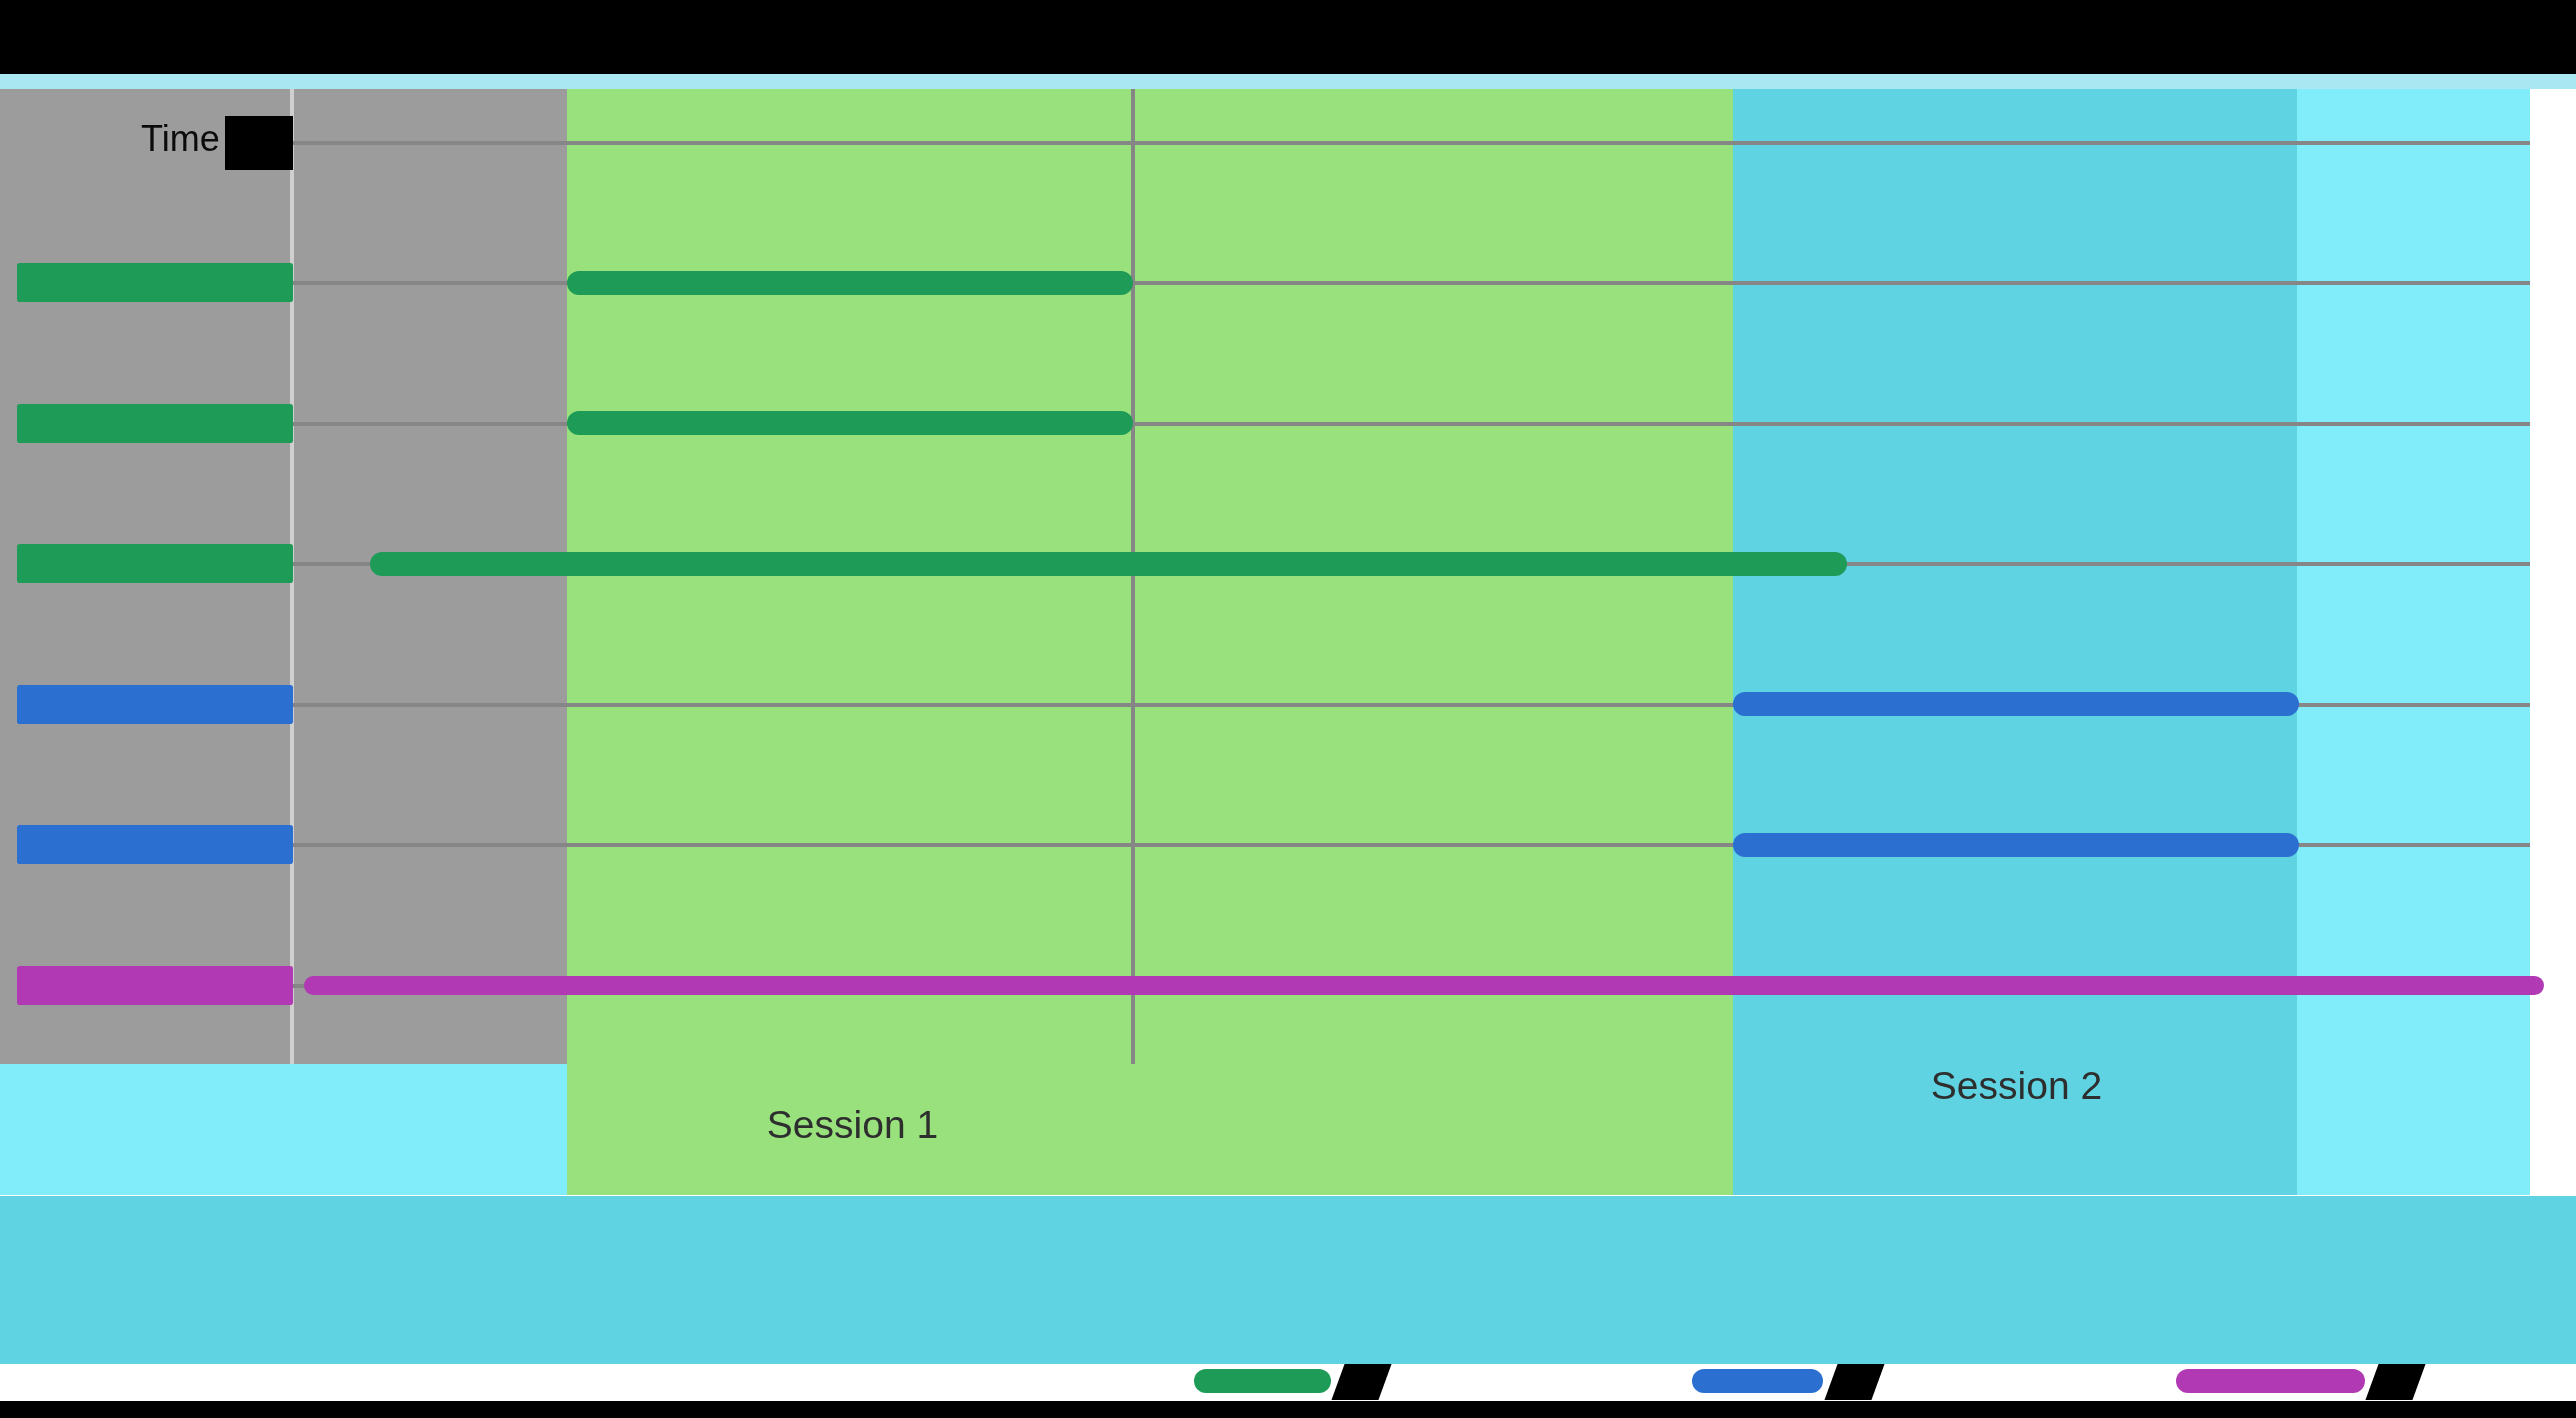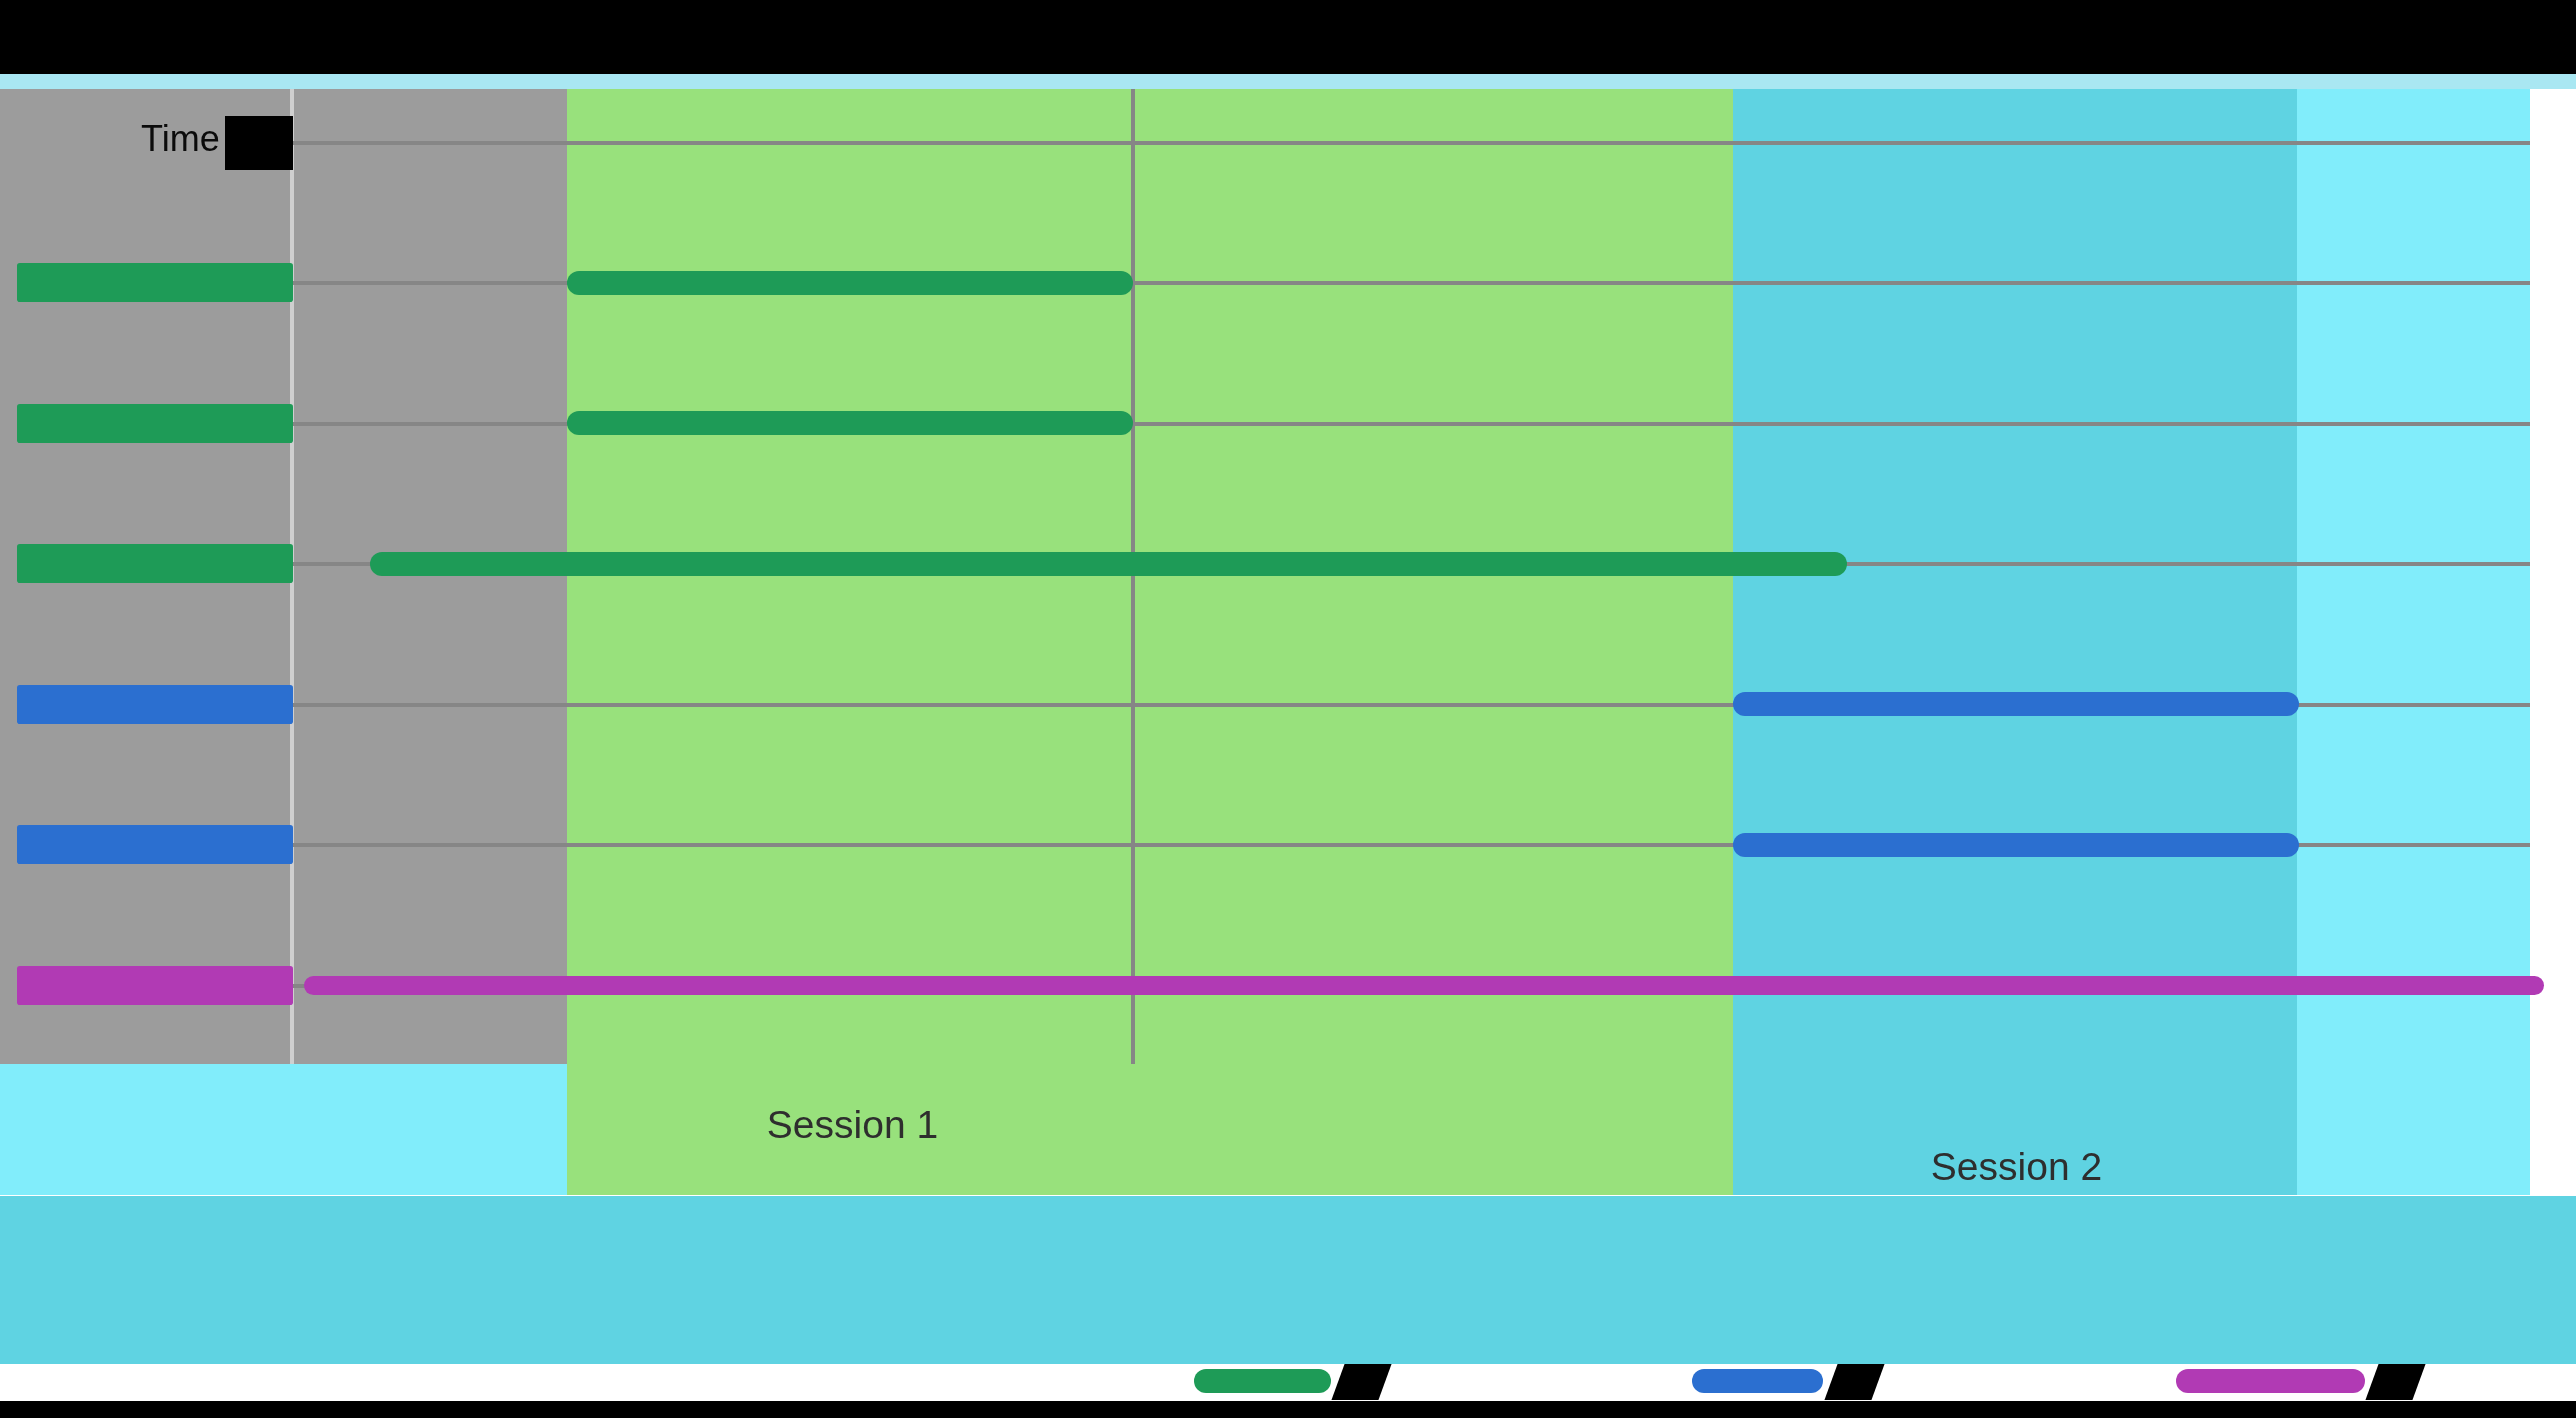--- a/index.html
+++ b/index.html
@@ -81,21 +81,21 @@
       <div class="timeline-bar" style="left: 370px; top: 552px; width: 1477px; height: 24.4px; background: rgb(30, 155, 87); border-radius: 12.2px;"></div>
       <div class="row-label-box" style="left: 17px; top: 685px; width: 276px; height: 39px; background: rgb(43, 111, 208);"></div>
       <div class="timeline-bar" style="left: 1733px; top: 692px; width: 566px; height: 24.4px; background: rgb(43, 111, 208); border-radius: 12.2px;"></div>
       <div class="row-label-box" style="left: 17px; top: 825px; width: 276px; height: 39px; background: rgb(43, 111, 208);"></div>
       <div class="timeline-bar" style="left: 1733px; top: 833px; width: 566px; height: 24.4px; background: rgb(43, 111, 208); border-radius: 12.2px;"></div>
       <div class="row-label-box" style="left: 17px; top: 966px; width: 276px; height: 39px; background: rgb(177, 58, 180);"></div>
       <div class="timeline-bar" style="left: 304px; top: 976px; width: 2240px; height: 19px; background: rgb(177, 58, 180); border-radius: 9.4px;"></div>
     </div>
   <div id="labels-layer">
       <div class="session-label" style="left: 618px; top: 1103px; width: 469px; height: 49px;">Session 1</div>
-      <div class="session-label" style="left: 1782px; top: 1145px; width: 469px; height: 49px;">Session 2</div>
+      <div class="session-label" style="left: 1782px; top: 1064px; width: 469px; height: 49px;">Session 2</div>
     </div>
   <div id="legend">
       <div class="legend-pill" style="left: 1194px; top: 1369px; width: 137px; height: 24.4px; background: rgb(30, 155, 87);"></div>
       <div class="legend-slash" style="left: 1338px; top: 1364px; width: 47px; height: 36px;"></div>
       <div class="legend-pill" style="left: 1692px; top: 1369px; width: 131px; height: 24.4px; background: rgb(43, 111, 208);"></div>
       <div class="legend-slash" style="left: 1831px; top: 1364px; width: 47px; height: 36px;"></div>
       <div class="legend-pill" style="left: 2176px; top: 1369px; width: 189px; height: 24.4px; background: rgb(177, 58, 180);"></div>
       <div class="legend-slash" style="left: 2372px; top: 1364px; width: 47px; height: 36px;"></div>
     </div>
 

